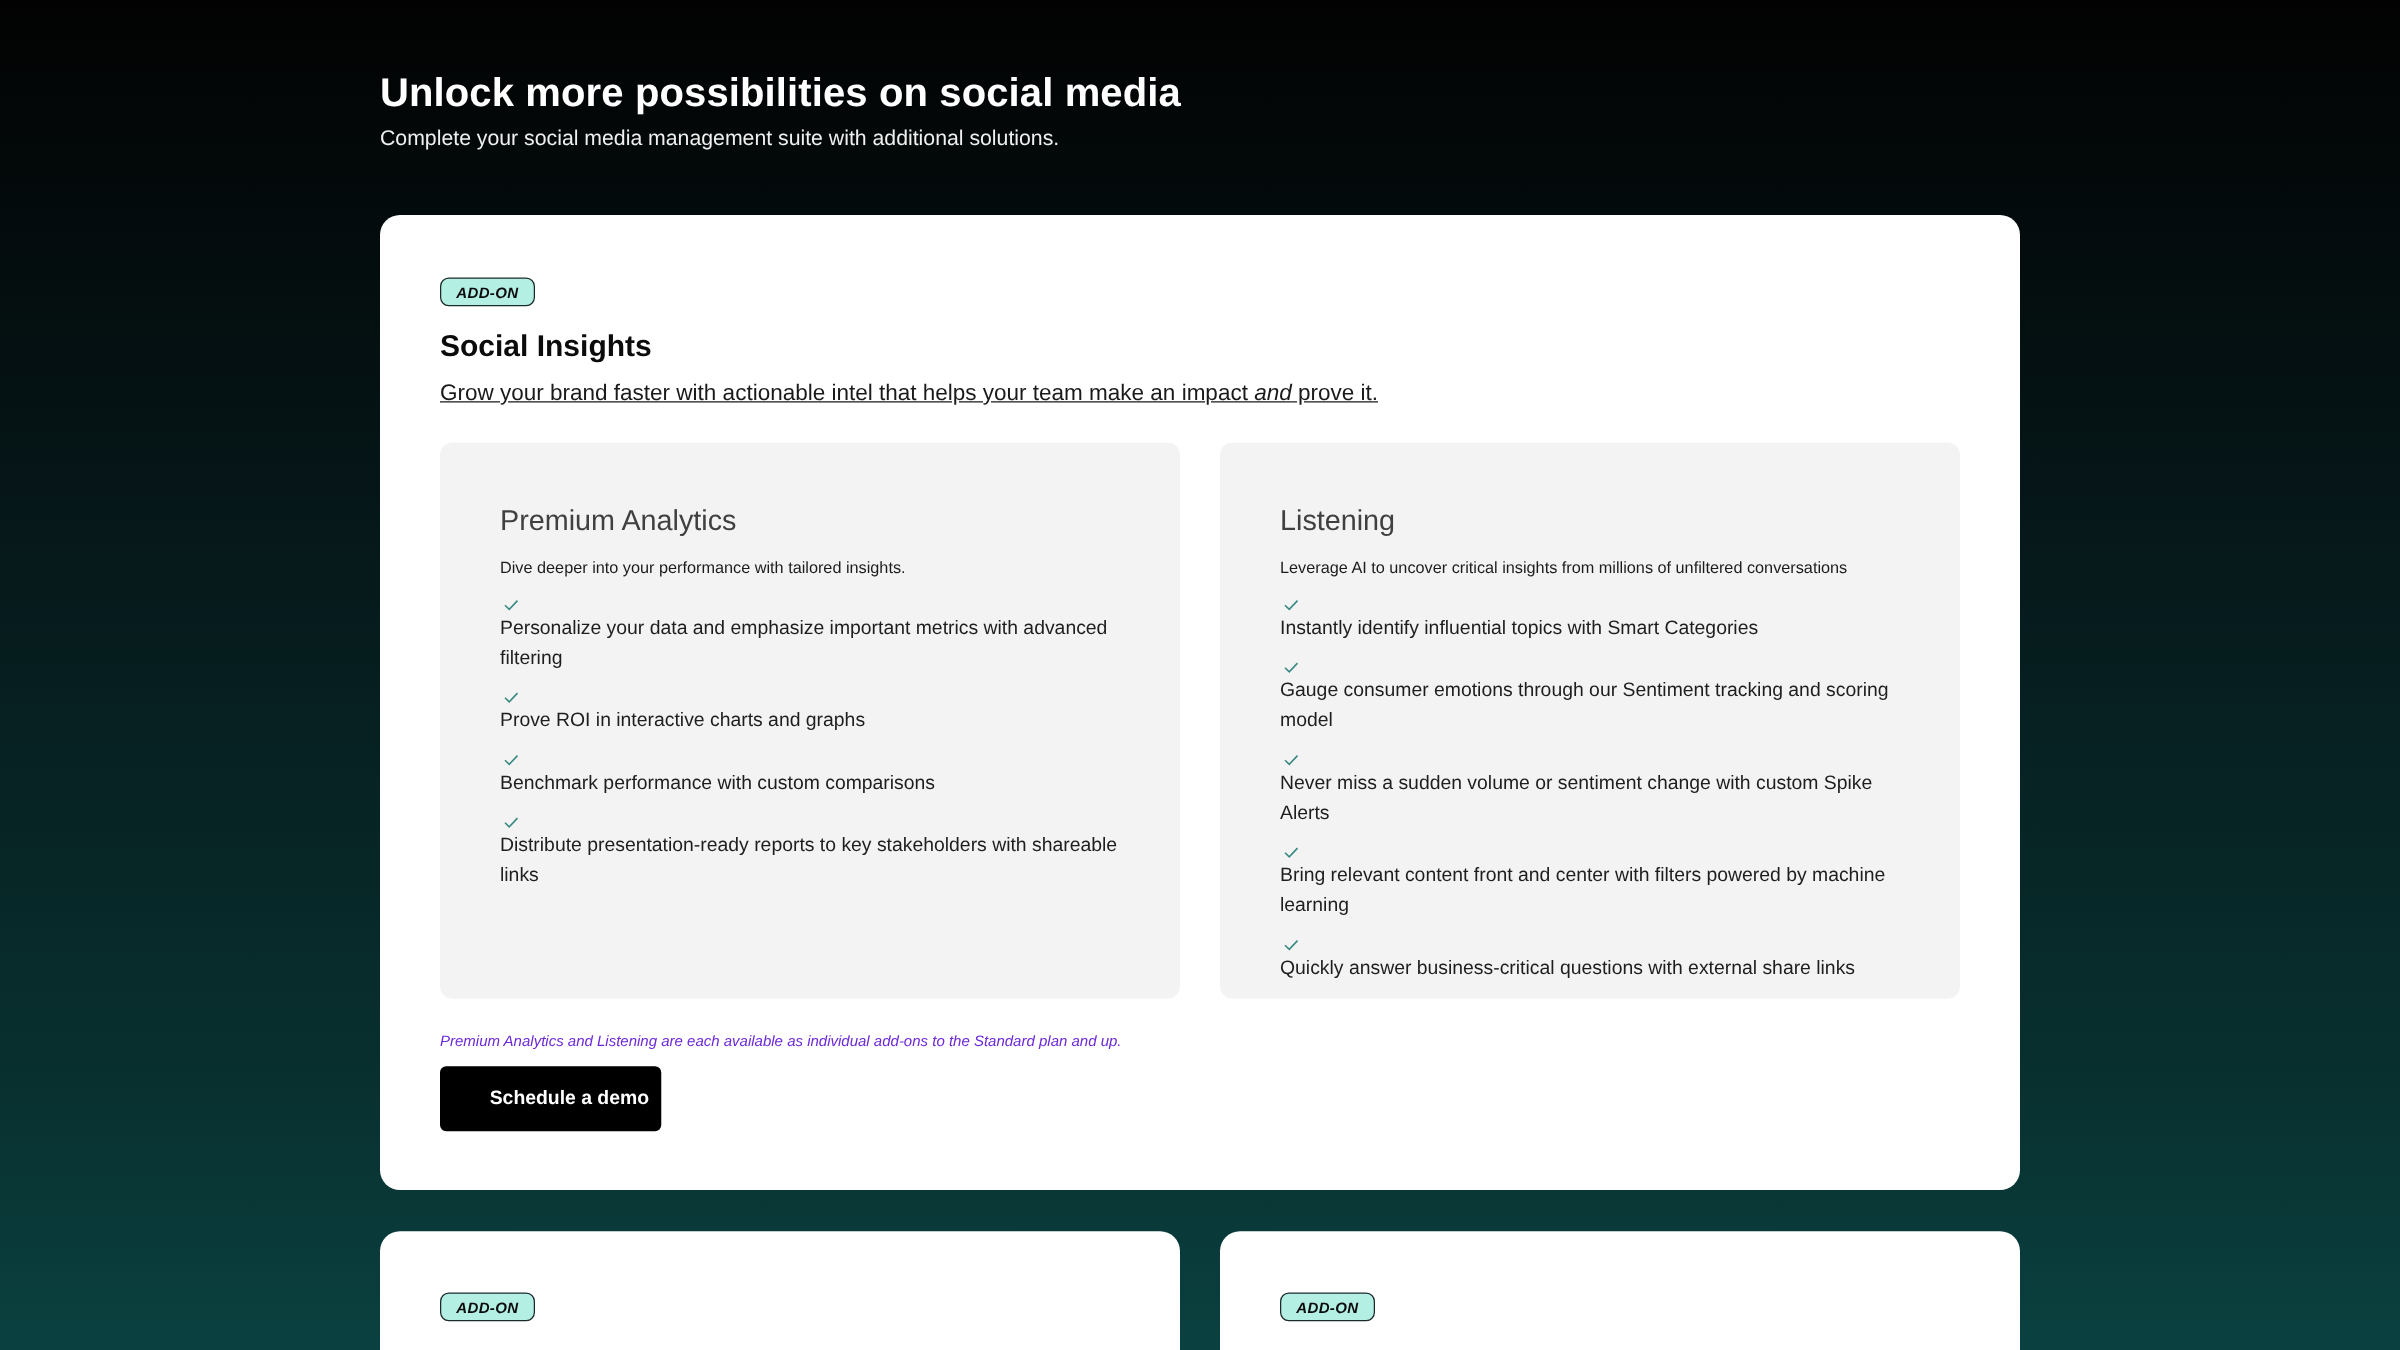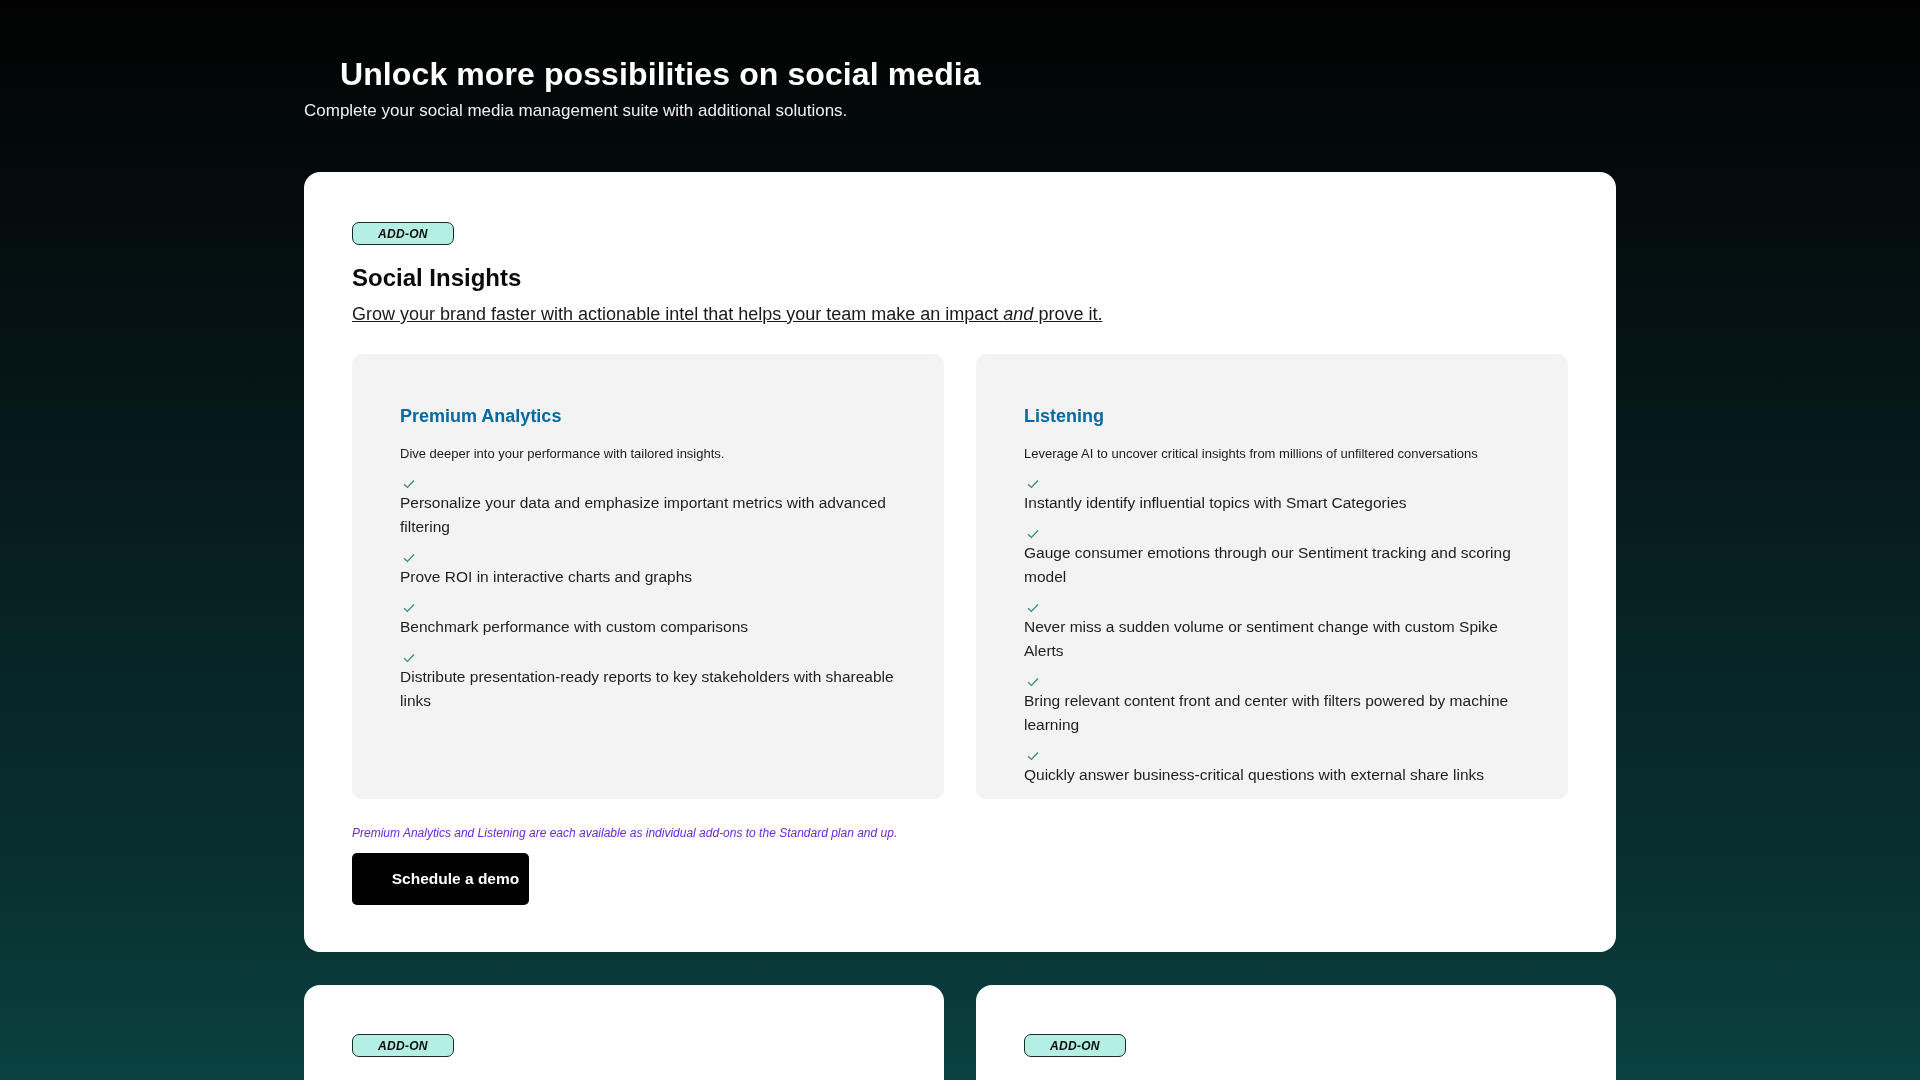--- a/index.html
+++ b/index.html
@@ -8,33 +8,32 @@
     font-family: "Liberation Sans", "DejaVu Sans", sans-serif;
     background: linear-gradient(180deg, #020202 0%, #06181a 40%, #08302f 80%, #0a4140 100%);
     color: #0c0c0c;
     position: relative;
   }
   .page { position: absolute; left: 304px; top: 0; width: 1312px; }
   .page-title {
     position: absolute; top: 56px; left: 0;
     font-size: 32px; font-weight: 700; color: #ffffff; letter-spacing: 0.1px;
     white-space: nowrap;
-    margin-left: 36px;
   }
   .page-subtitle {
     position: absolute; top: 101px; left: 0;
     font-size: 17px; color: #f0f0f0; white-space: nowrap;
   }
   .card {
     position: absolute; background: #ffffff; border-radius: 16px;
   }
   .card-main { top: 172px; left: 0; width: 1312px; height: 780px; }
   .badge {
     position: absolute;
-    height: 23px; padding: 0 25px;
+    height: 23px; padding: 0 12px;
     background: #b4efe4;
     border: 1.5px solid #1b2a2a;
     border-radius: 7px;
     font-size: 12px; font-weight: 700; font-style: italic;
     color: #0b0b0b; letter-spacing: 0.3px;
     display: flex; align-items: center; justify-content: center;
   }
   .card-main .badge { left: 48px; top: 50px; }
   .section-title {
     position: absolute; left: 48px; top: 92px;
@@ -46,21 +45,21 @@
   }
   .section-tagline em { font-style: italic; }
   .subcard {
     position: absolute; top: 182px; width: 592px; height: 445px;
     background: #f2f3f2; border-radius: 10px;
     padding: 48px 48px 0 48px;
   }
   .subcard-left { left: 48px; }
   .subcard-right { left: 672px; }
   .subcard-title {
-    font-size: 18px; font-weight: 700; color: #0369a1;
+    font-size: 23px; font-weight: 400; color: #404040;
     line-height: 28px; margin-top: 0;
   }
   .subcard-desc {
     font-size: 13px; color: #1c1c1c; line-height: 27px;
     margin-top: 10px;
   }
   .feature-list { list-style: none; margin-top: 10px; }
   .feature-item {
     display: flex; align-items: flex-start;
     font-size: 15.5px; color: #1e1e1e; line-height: 24px;

